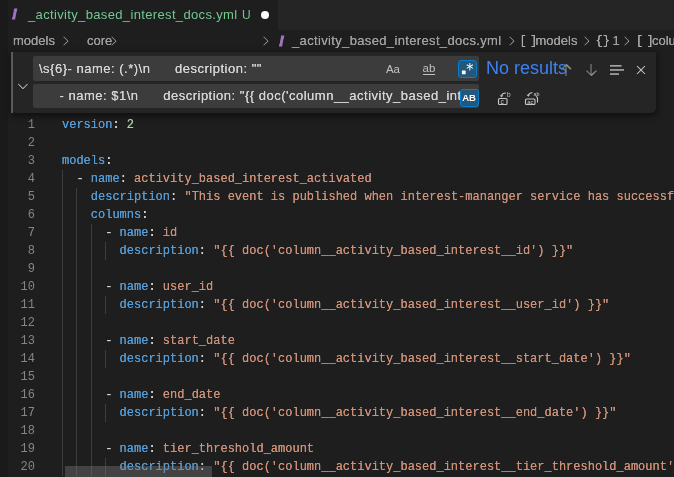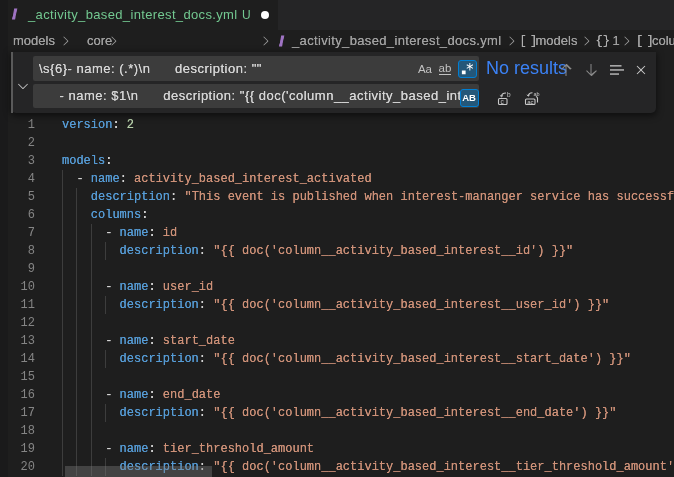--- a/index.html
+++ b/index.html
@@ -37,21 +37,21 @@
 #hscroll { left:65px; top:466px; width:147px; height:11px; background:rgba(130,130,130,0.38); }
 
 #findw { left:11px; top:52px; width:645px; height:61px; background:#252526;
   border-radius:0 0 5px 5px; box-shadow:0 2px 6px 1px rgba(0,0,0,0.5); }
 #findw .inp { position:absolute; left:22px; width:446px; height:25px; background:#3c3c3c;
   border-radius:2px; color:#d5d5d5; font-size:13px; letter-spacing:0.5px; overflow:hidden; }
 #sash { left:0; top:0; width:2px; height:61px; background:#5a5a5a; }
 #finp { top:4px; }
 #rinp { top:32px; height:24px !important; }
 .itxt { position:absolute; left:6px; top:0; line-height:25px; white-space:pre; text-shadow:0 0 0.6px currentColor; }
-#togg { position:absolute; right:1px; top:2.5px; display:flex; align-items:center; height:20px; }
+#togg { position:absolute; right:1px; top:2.5px; display:flex; align-items:center; height:20px;gap:16px; }
 .tbtn { height:20px; display:flex; align-items:center; justify-content:center;
   color:#cccccc; font-size:12px; letter-spacing:normal; }
 .tbtn.act { background:#245779; border:1px solid #007fd4; border-radius:3px; color:#ffffff; }
 #nores { left:475px; top:0; width:120px; height:33px; line-height:33px; font-size:18px; color:#3b82f6; }
 .ic { position:absolute; }
 </style>
 </head>
 <body>
 <div id="root">
   <div class="abs" id="leftstrip"></div>

